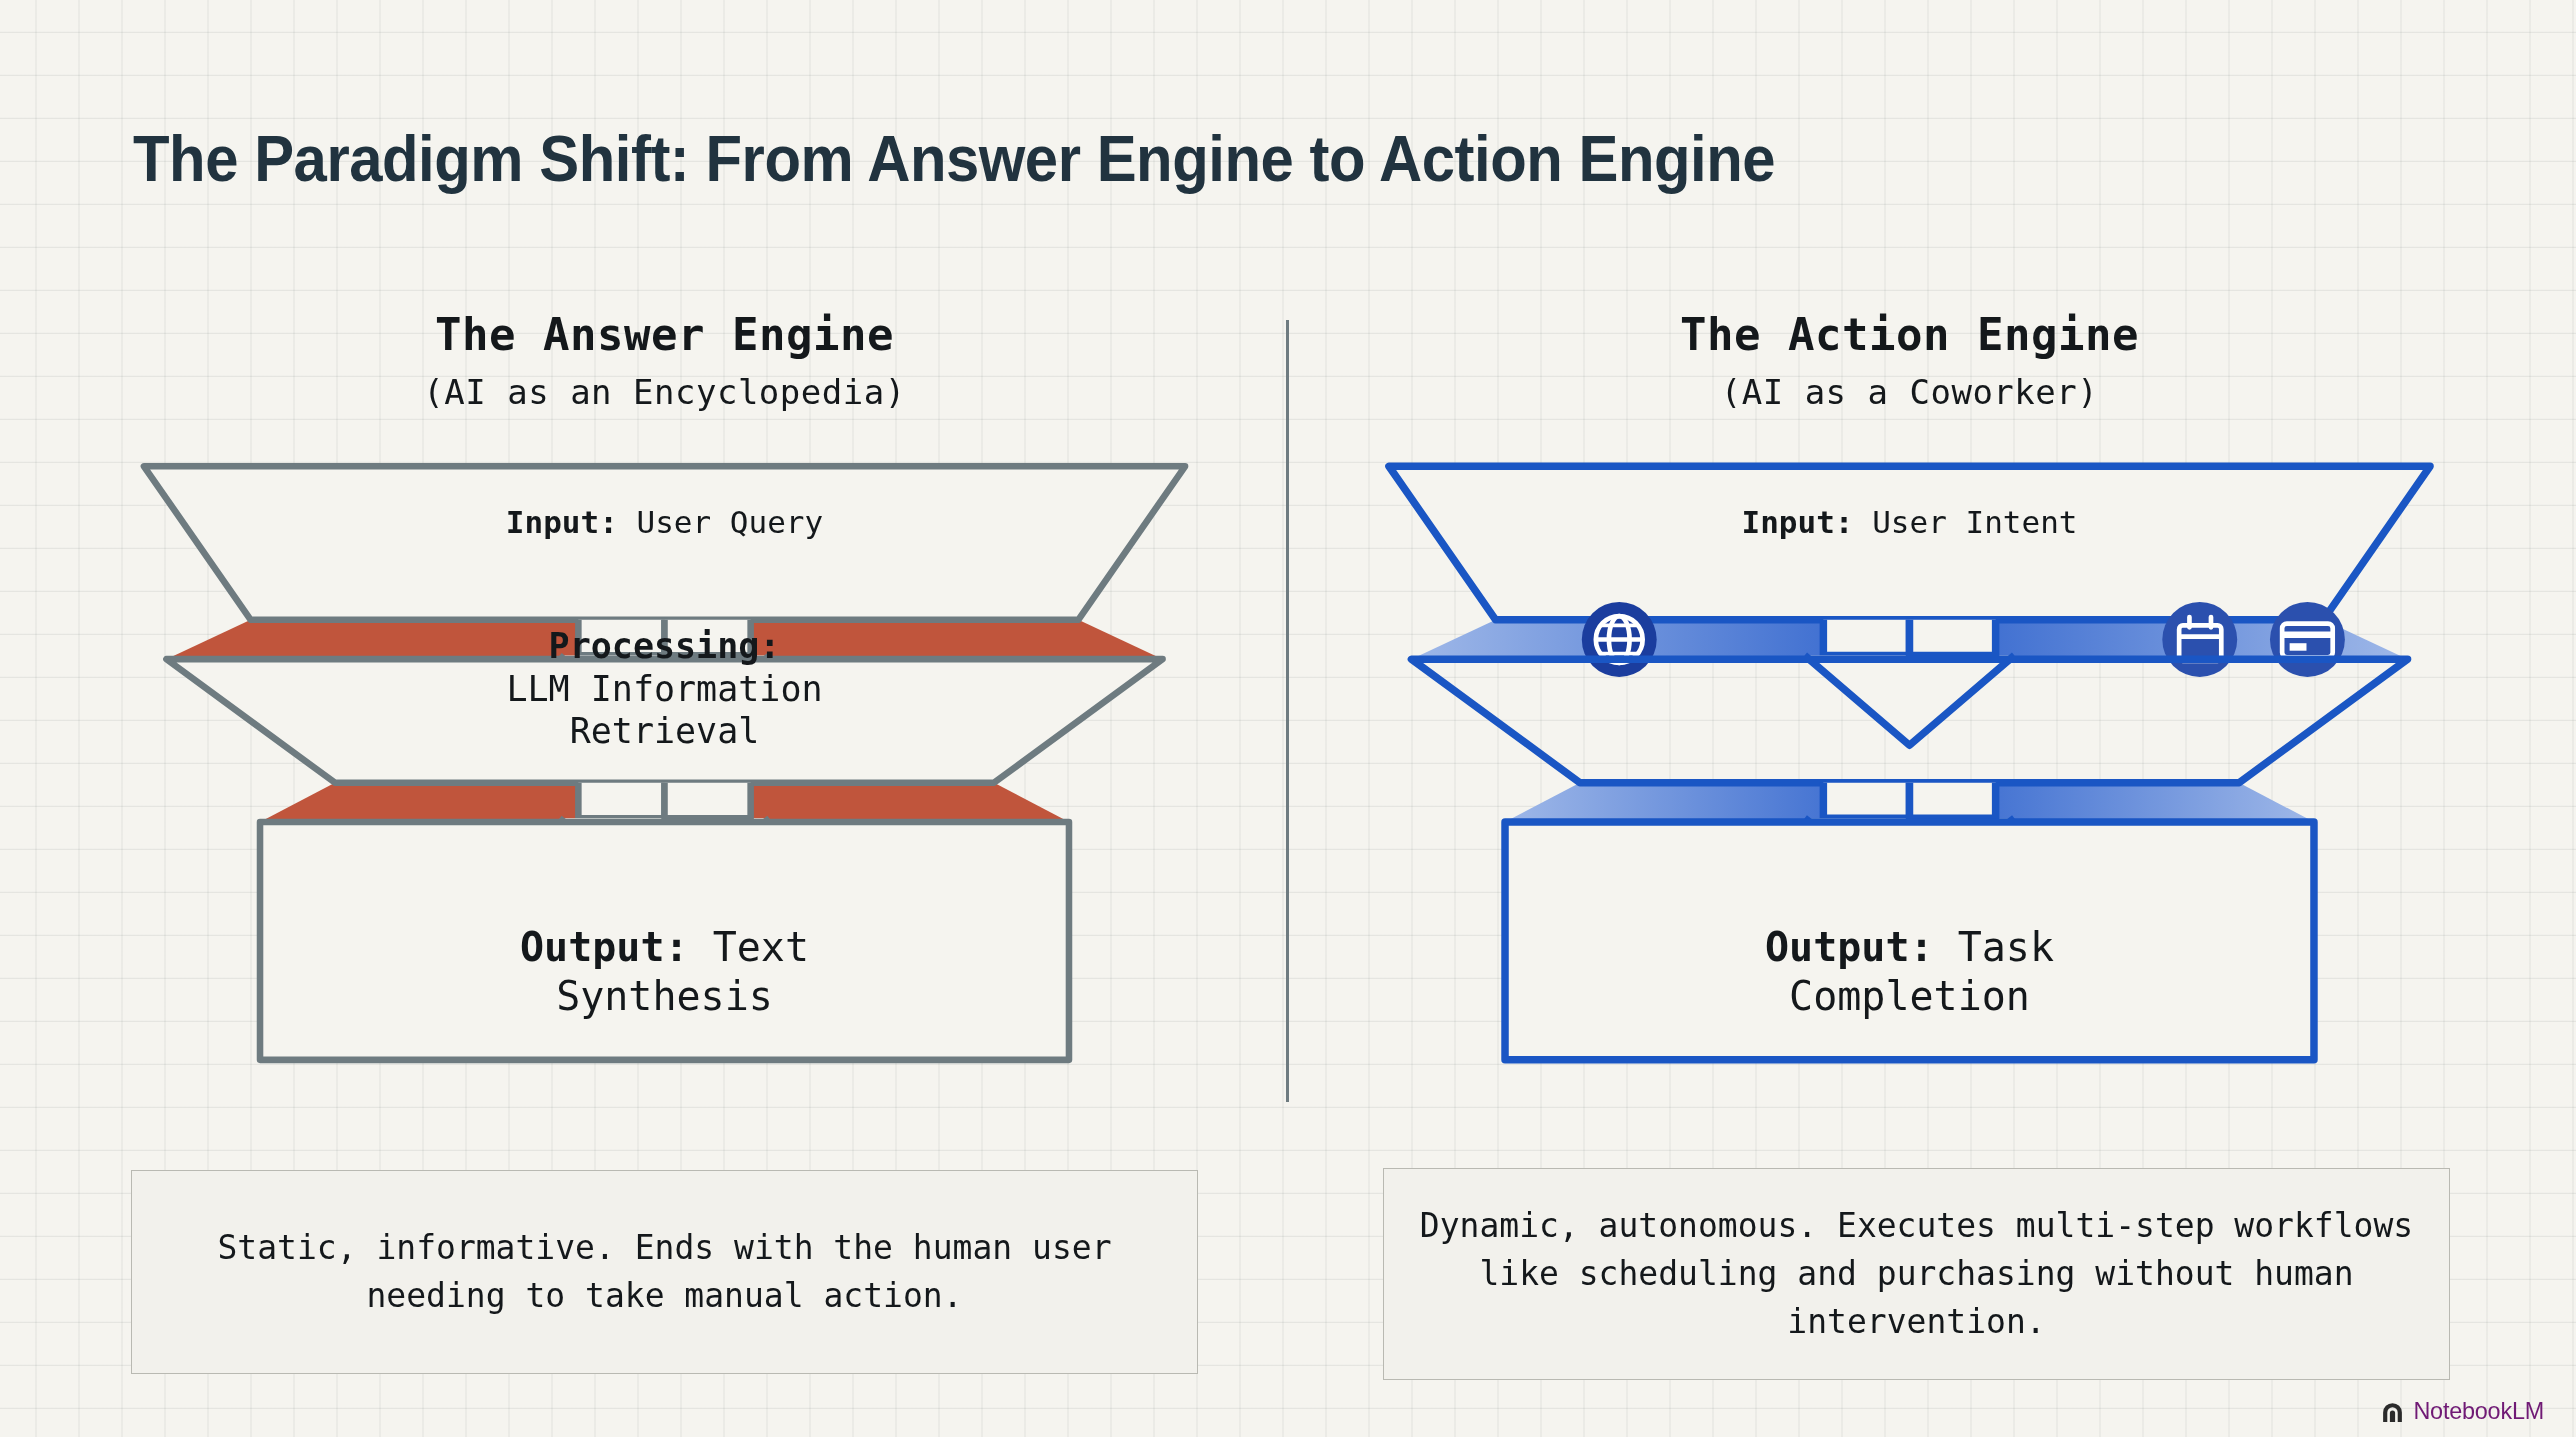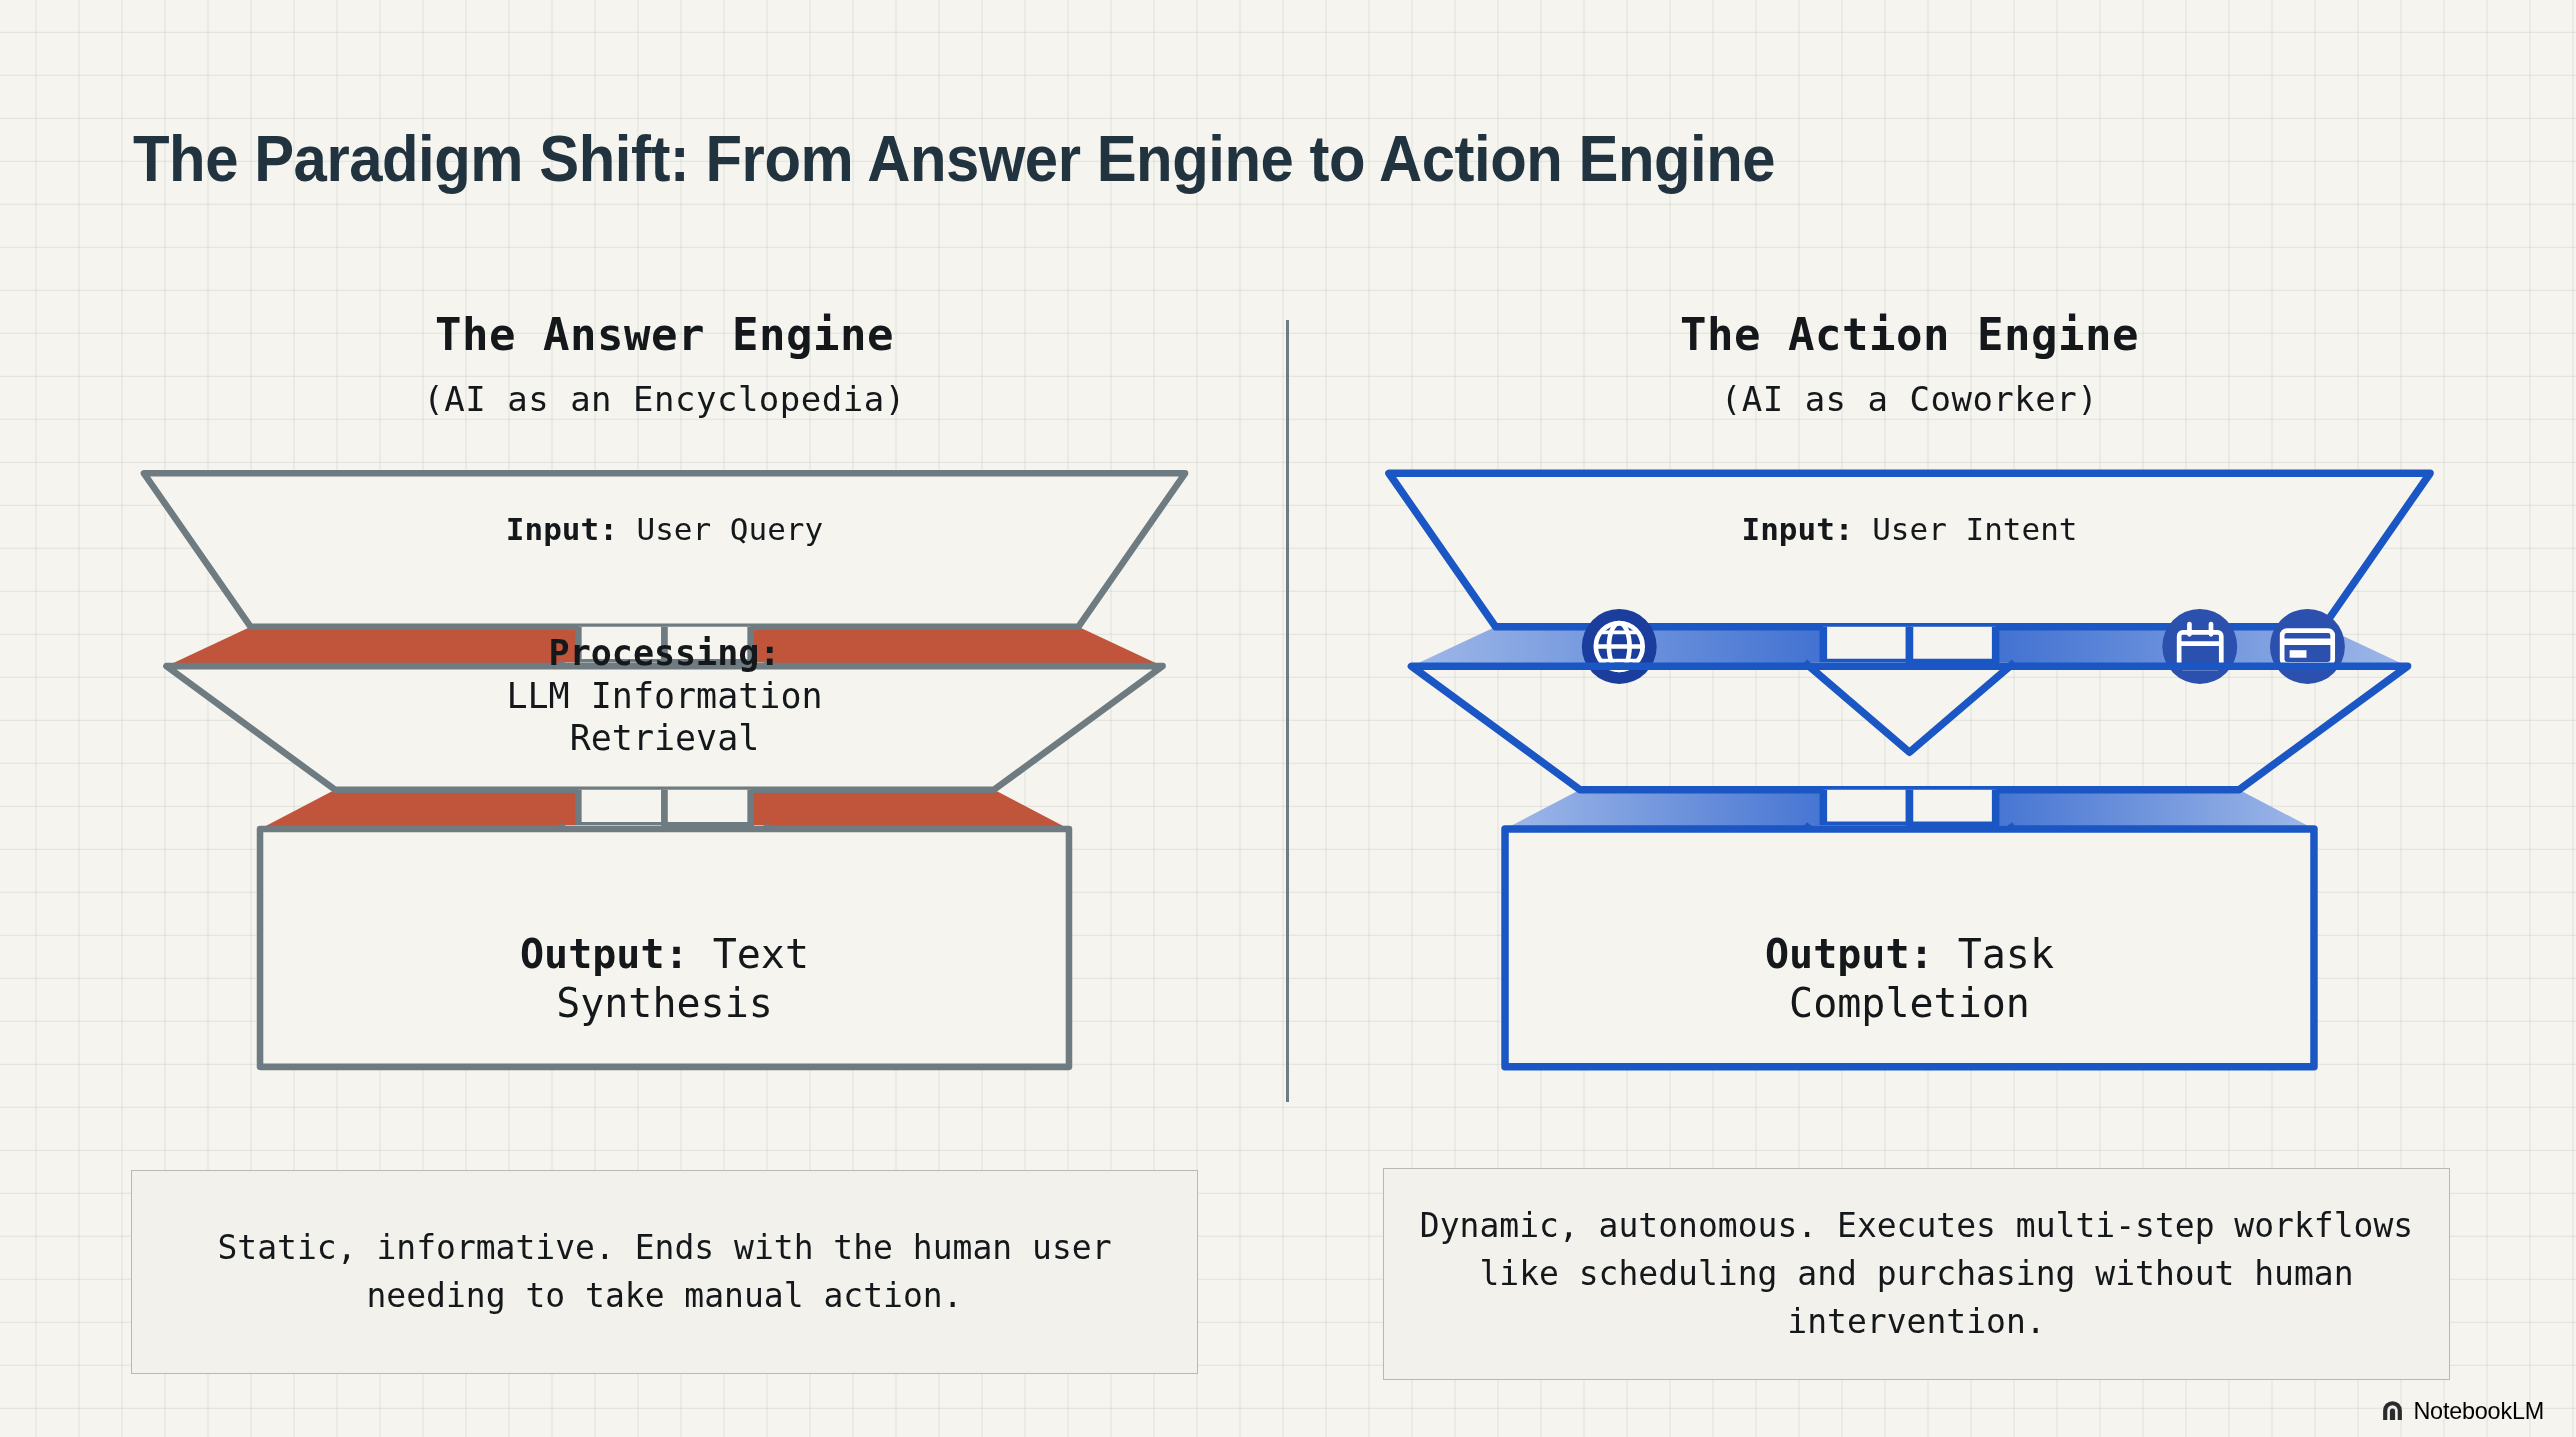--- a/index.html
+++ b/index.html
@@ -61,21 +61,21 @@
     font-weight: bold;
     font-size: 44px;
     color: #14181b;
     letter-spacing: 0.5px;
   }
   .col-subheading {
     text-align: center;
     font-family: "DejaVu Sans Mono", monospace;
     font-size: 34px;
     color: #14181b;
-    margin-top: 19px;
+    margin-top: 12px;
     letter-spacing: 0.5px;
   }
 
   
   .funnel {
     position: relative;
     margin-top: 43px;
     height: 618px;
   }
   .funnel svg { position:absolute; left:0; top:0; }
@@ -113,25 +113,25 @@
   }
   #caption-answer { left: 131px;  top: 1170px; width: 1067px; height: 204px; }
   #caption-action { left: 1383px; top: 1168px; width: 1067px; height: 212px; }
 
   
   #watermark {
     position: absolute;
     right: 32px;
     bottom: 13px;
     display: flex;
-    align-items: flex-start;
+    align-items: flex-end;
     gap: 8.4px;
     font-family: "Liberation Sans", sans-serif;
     font-size: 23.4px;
-    color: #000000;
+    color: #701a75;
     letter-spacing: -0.2px;
   }
 </style>
 </head>
 <body>
 
 <div id="slide-title">The Paradigm Shift: From Answer Engine to Action Engine</div>
 
 <div id="column-divider"></div>
 

